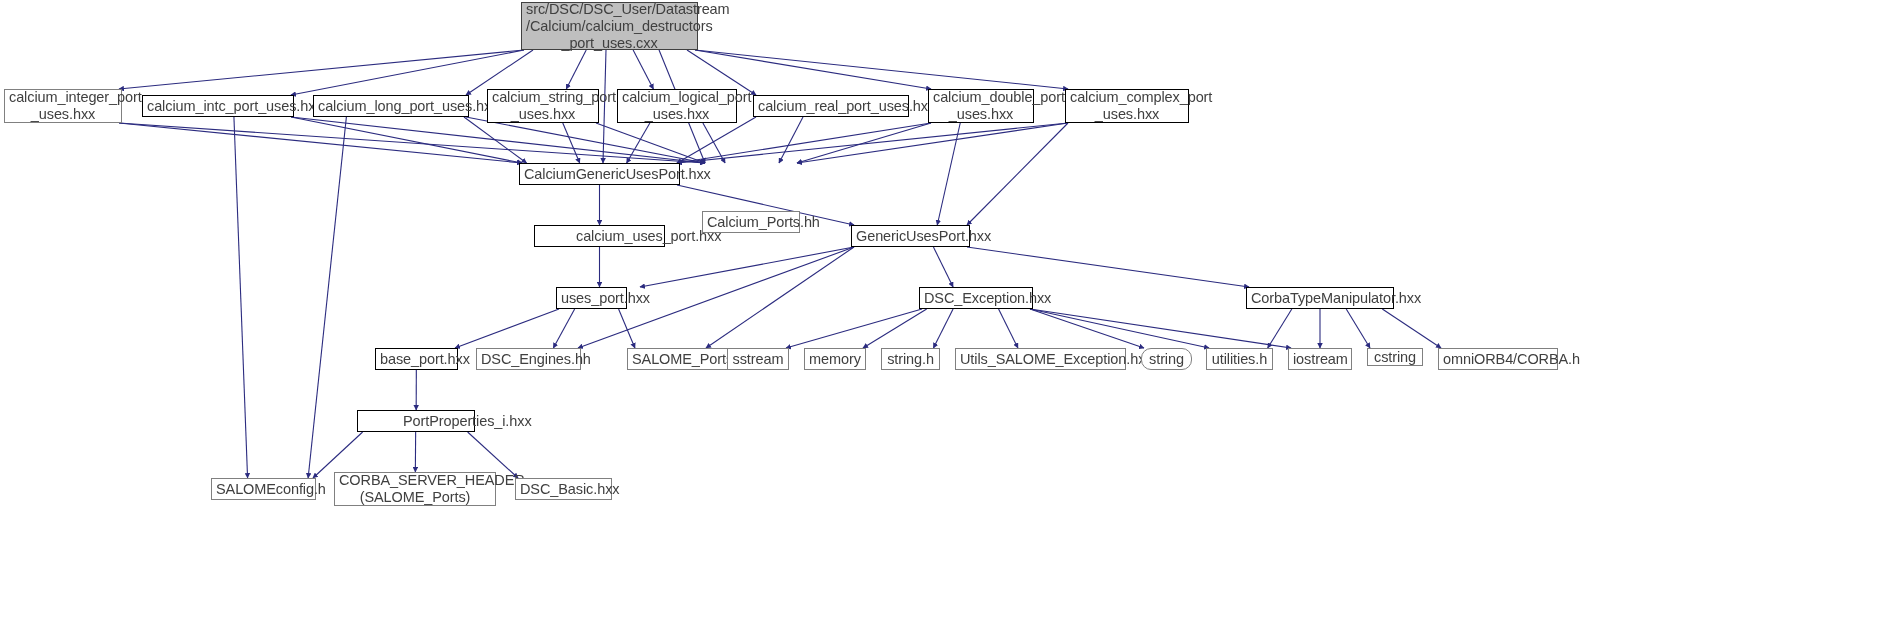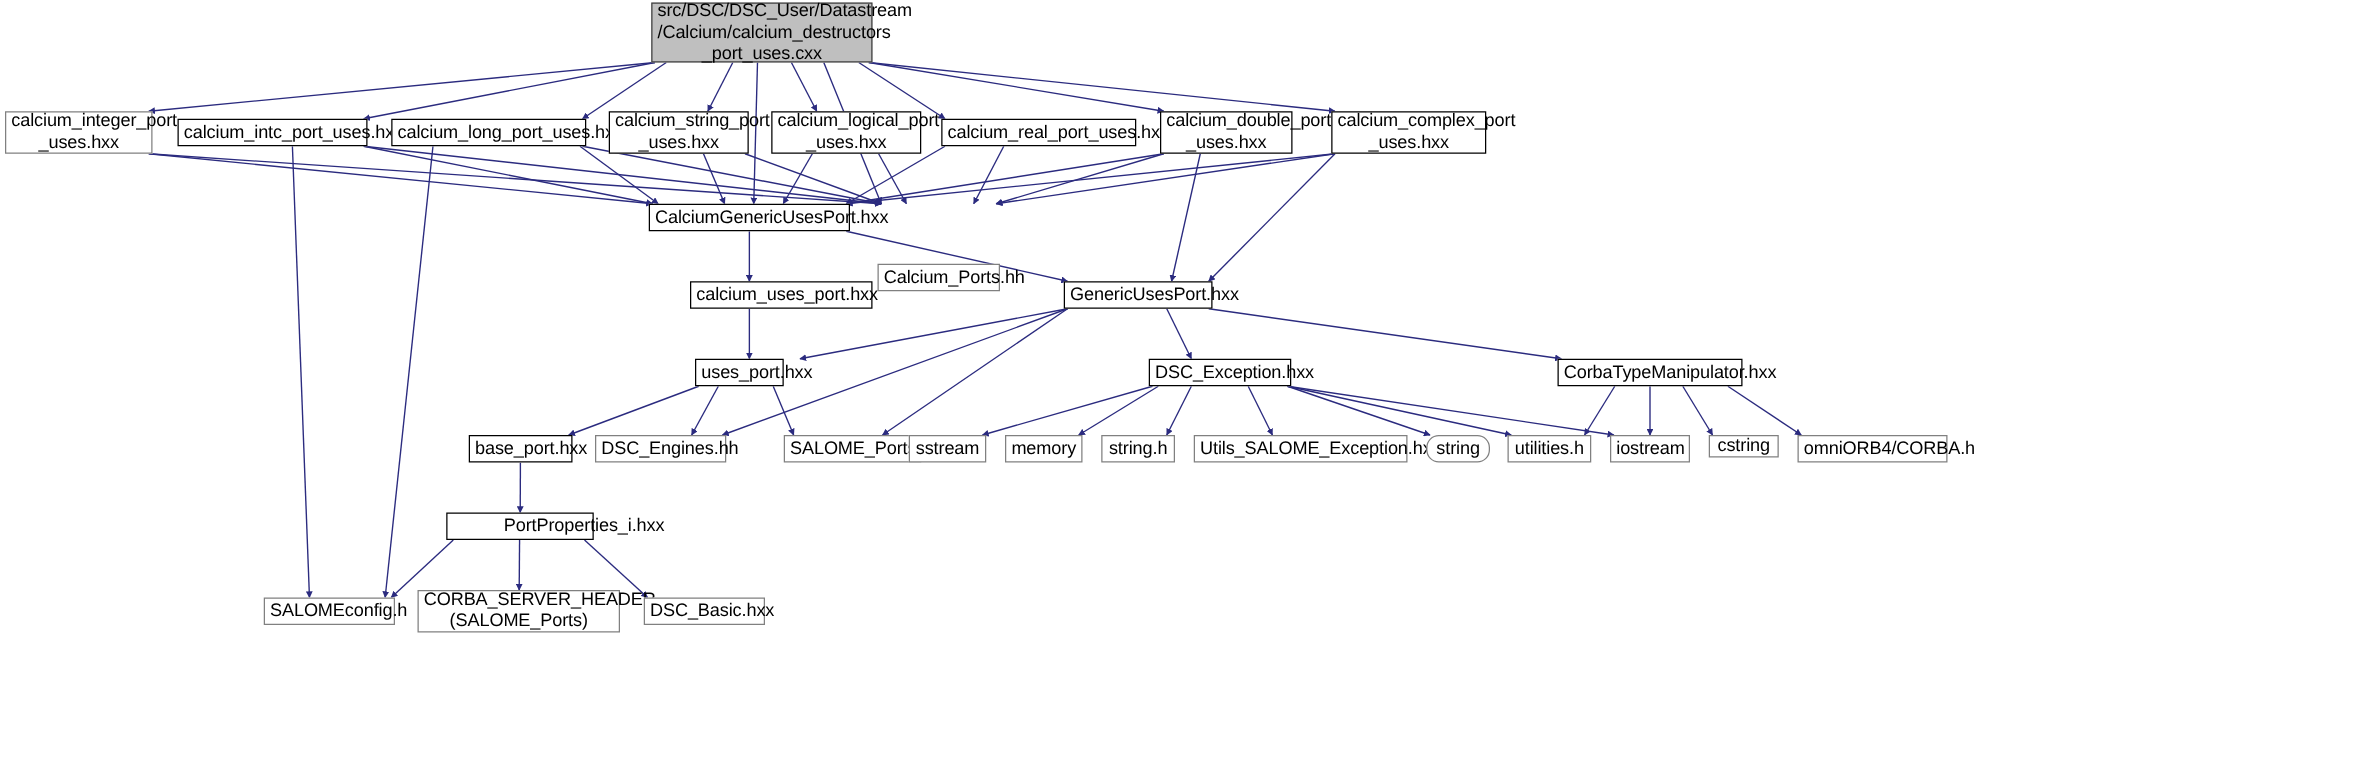--- a/index.html
+++ b/index.html
@@ -26,21 +26,21 @@
   }
   .node {
     position: absolute;
     box-sizing: border-box;
     display: flex;
     align-items: center;
     justify-content: center;
     text-align: center;
     background: #ffffff;
     border: 1px solid #808080;
-    color: #000000;
+    color: #404040;
     font-size: 14.5px;
     line-height: 17px;
     white-space: pre-line;
     letter-spacing: -0.1px;
   }
   .node.solid {
     border: 1px solid #000000;
   }
   .node.root {
     background: #bfbfbf;
@@ -131,21 +131,21 @@
 _uses.hxx</span></div>
     <div class="node solid" style="left: 617px; top: 89px; width: 120px; height: 34px;"><span class="label">calcium_logical_port
 _uses.hxx</span></div>
     <div class="node solid" style="left: 753px; top: 95px; width: 156px; height: 22px;"><span class="label">calcium_real_port_uses.hxx</span></div>
     <div class="node solid" style="left: 928px; top: 89px; width: 106px; height: 34px;"><span class="label">calcium_double_port
 _uses.hxx</span></div>
     <div class="node solid" style="left: 1065px; top: 89px; width: 124px; height: 34px;"><span class="label">calcium_complex_port
 _uses.hxx</span></div>
     <div class="node solid" style="left: 519px; top: 163px; width: 161px; height: 22px;"><span class="label">CalciumGenericUsesPort.hxx</span></div>
     <div class="node " style="left: 702px; top: 163px; width: 98px; height: 22px; margin-top: 48px;"><span class="label">Calcium_Ports.hh</span></div>
-    <div class="node solid" style="left: 552px; top: 225px; width: 146px; height: 22px;"><span class="label">calcium_uses_port.hxx</span></div>
+    <div class="node solid" style="left: 534px; top: 225px; width: 131px; height: 22px; padding-left: 37px;"><span class="label">calcium_uses_port.hxx</span></div>
     <div class="node solid" style="left: 851px; top: 225px; width: 119px; height: 22px;"><span class="label">GenericUsesPort.hxx</span></div>
     <div class="node solid" style="left: 556px; top: 287px; width: 71px; height: 22px;"><span class="label">uses_port.hxx</span></div>
     <div class="node solid" style="left: 919px; top: 287px; width: 114px; height: 22px;"><span class="label">DSC_Exception.hxx</span></div>
     <div class="node solid" style="left: 1246px; top: 287px; width: 148px; height: 22px;"><span class="label">CorbaTypeManipulator.hxx</span></div>
     <div class="node solid" style="left: 375px; top: 348px; width: 83px; height: 22px;"><span class="label">base_port.hxx</span></div>
     <div class="node " style="left: 476px; top: 348px; width: 105px; height: 22px;"><span class="label">DSC_Engines.hh</span></div>
     <div class="node " style="left: 627px; top: 348px; width: 110px; height: 22px;"><span class="label">SALOME_Ports.hh</span></div>
     <div class="node " style="left: 727px; top: 348px; width: 62px; height: 22px;"><span class="label">sstream</span></div>
     <div class="node " style="left: 804px; top: 348px; width: 62px; height: 22px;"><span class="label">memory</span></div>
     <div class="node " style="left: 881px; top: 348px; width: 59px; height: 22px;"><span class="label">string.h</span></div>

